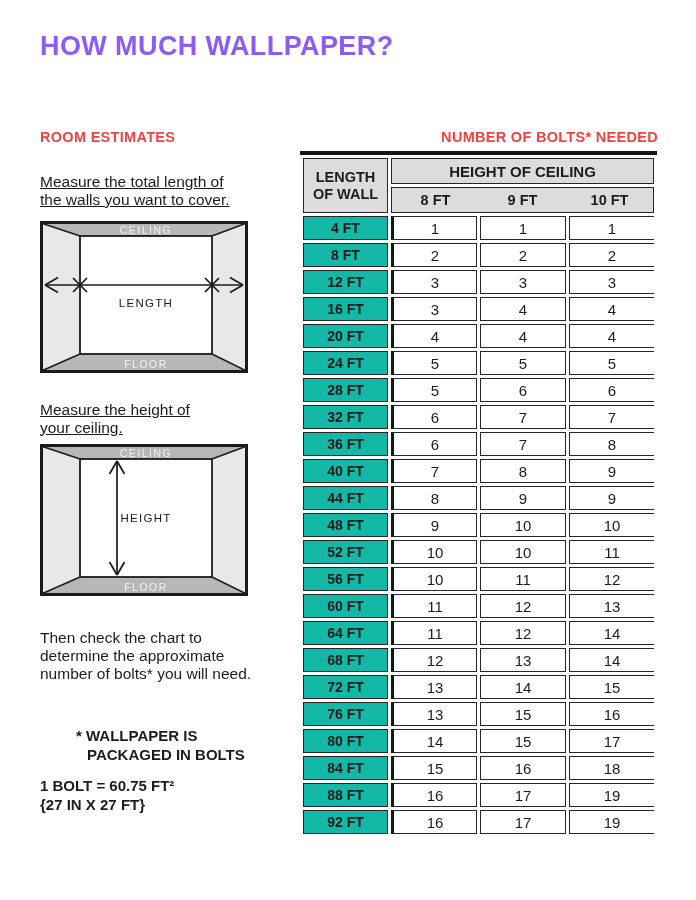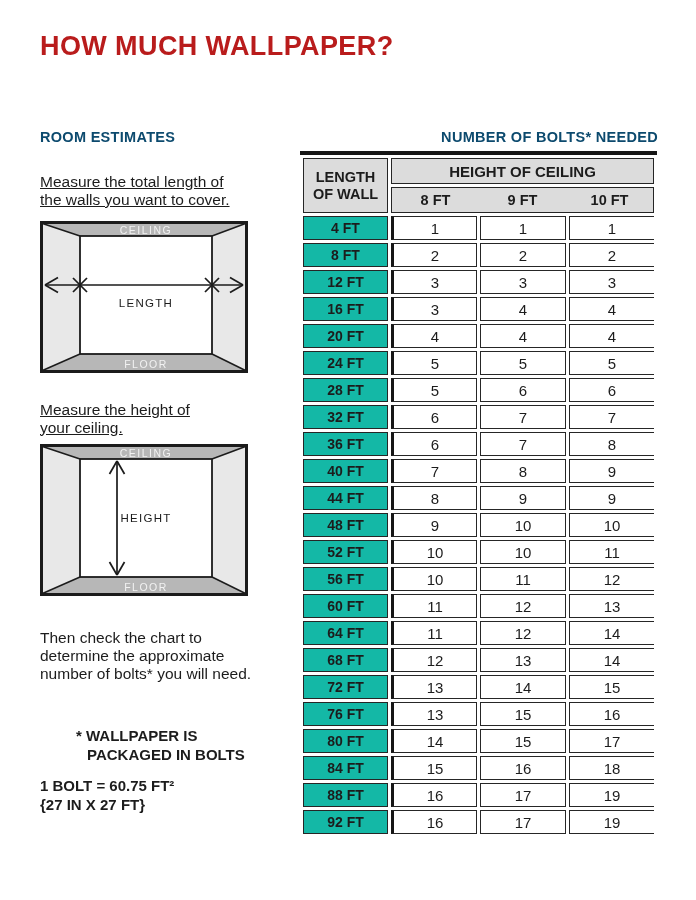--- a/index.html
+++ b/index.html
@@ -4,24 +4,24 @@
 <style>
   html,body{margin:0;padding:0;}
   body{
     width:696px;height:900px;background:#ffffff;
     font-family:"Liberation Sans","DejaVu Sans",sans-serif;
     color:#1c1c1c;position:relative;overflow:hidden;
   }
   .abs{position:absolute;}
   .page-title{
     left:40px;top:31px;font-size:27px;font-weight:bold;
-    color:#b91c1c;letter-spacing:.4px;
+    color:#8b5cf6;letter-spacing:.4px;
   }
   .subhead{
-    font-size:14.5px;font-weight:bold;color:#0c4a6e;letter-spacing:.3px;
+    font-size:14.5px;font-weight:bold;color:#ef4444;letter-spacing:.3px;
   }
   .left-subhead{left:40px;top:129px;}
   .body-text{font-size:15.5px;line-height:18px;color:#1c1c1c;}
   .p1{left:40px;top:157px;text-decoration:underline;}
   .p2{left:40px;top:385px;text-decoration:underline;}
   .p3{left:40px;top:613px;}
   .bold-note{font-size:15px;font-weight:bold;line-height:19px;}
   .note1{left:32px;top:711px;margin-left:44px;}
   .note1 .line2{padding-left:11px;}
   .note2{left:40px;top:761px;}

